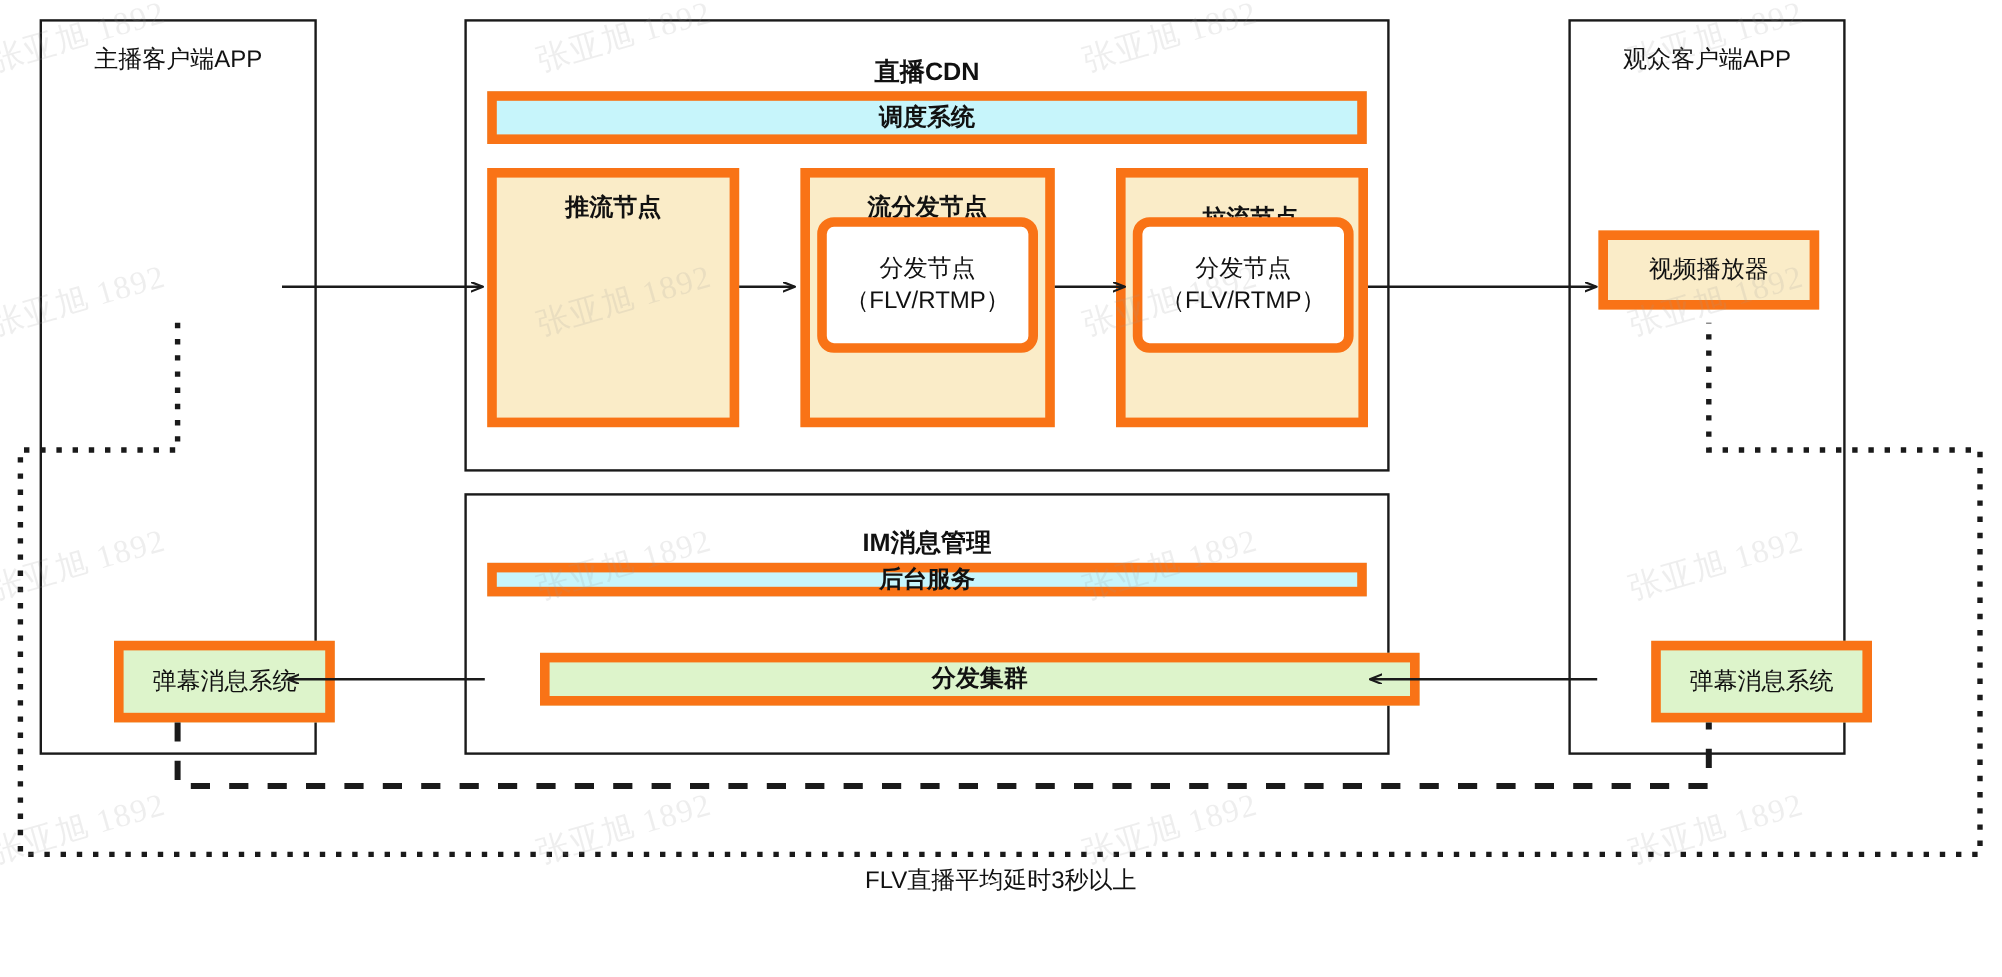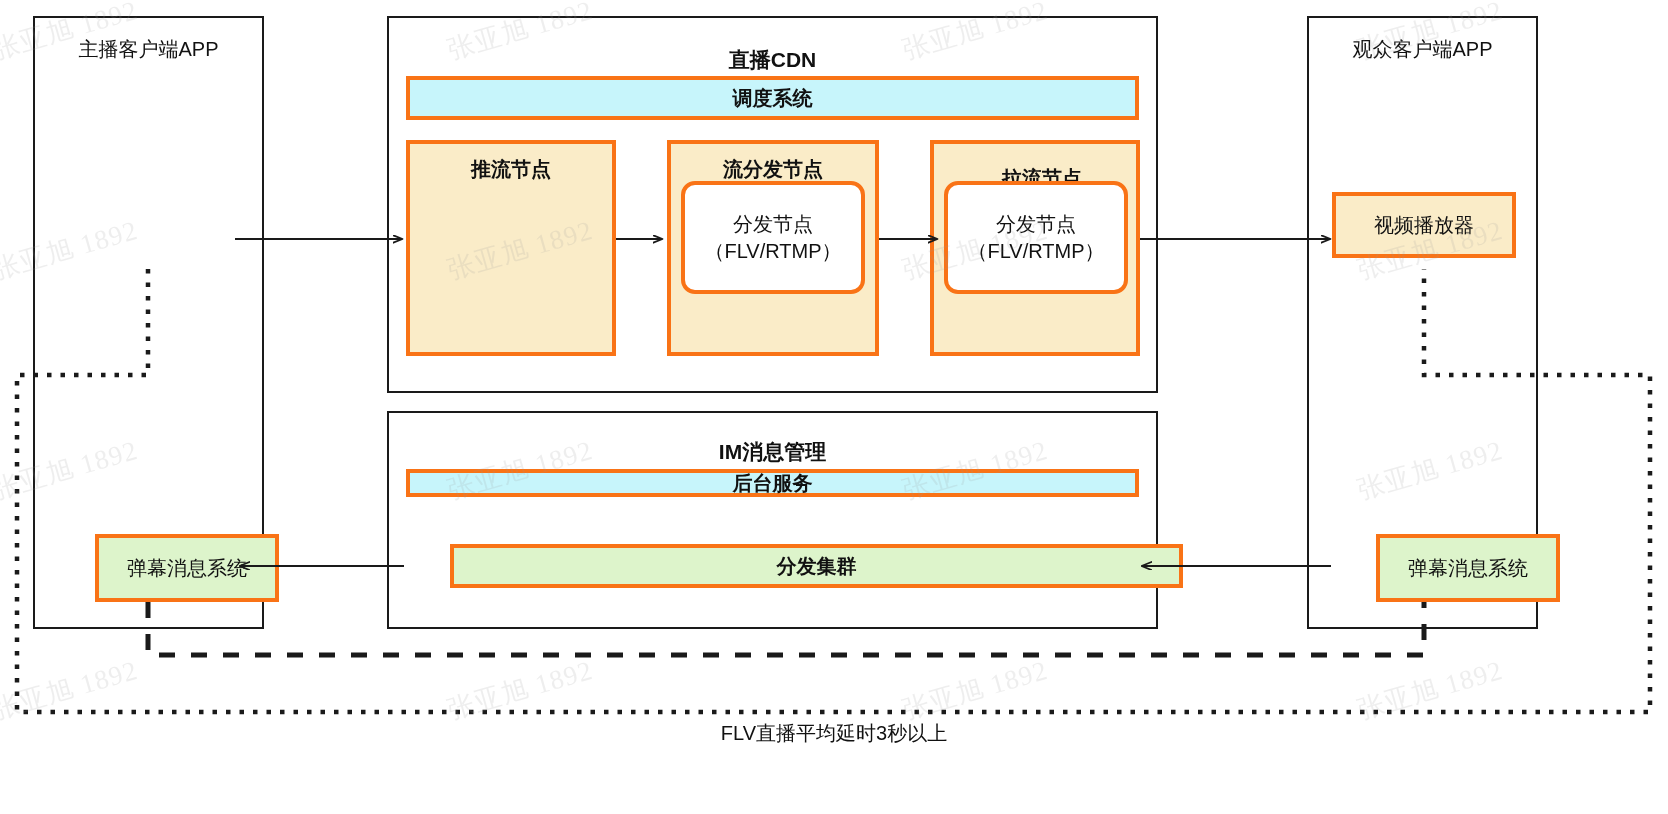--- a/index.html
+++ b/index.html
@@ -50,21 +50,21 @@
     text-align: center;
     font-size: 20px;
     color: #111111;
     white-space: nowrap;
   }
   .group-title.bold { font-weight: bold; }
 
   .cell {
     position: absolute;
     box-sizing: border-box;
-    border: 4px solid #f97316;
+    border: 8px solid #f97316;
     display: flex;
     align-items: center;
     justify-content: center;
     text-align: center;
     font-size: 20px;
     color: #111111;
     line-height: 1.35;
   }
   .cell.bold { font-weight: bold; }
   .fill-cream { background: #faecc8; }

